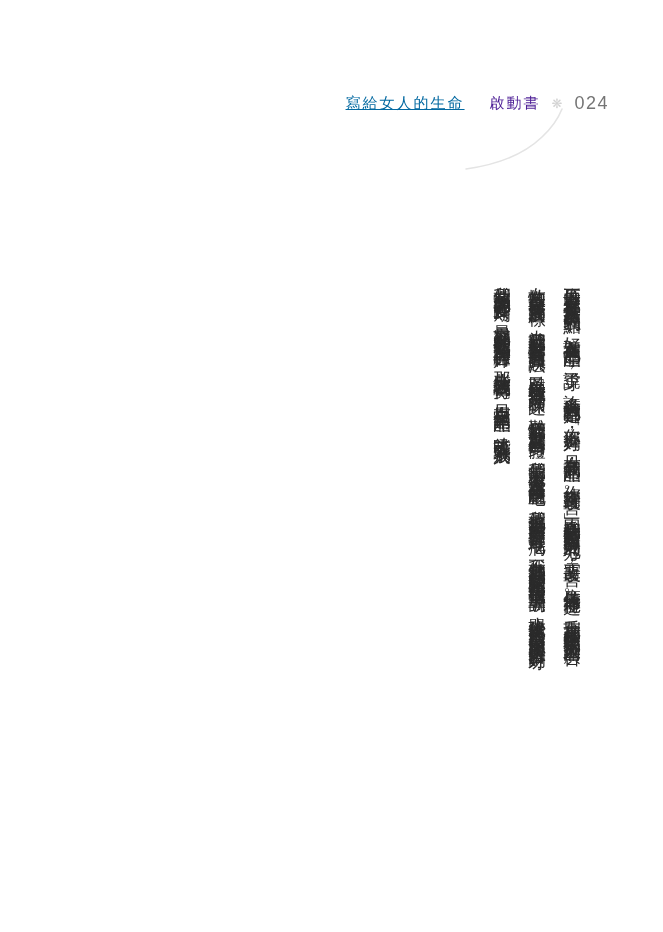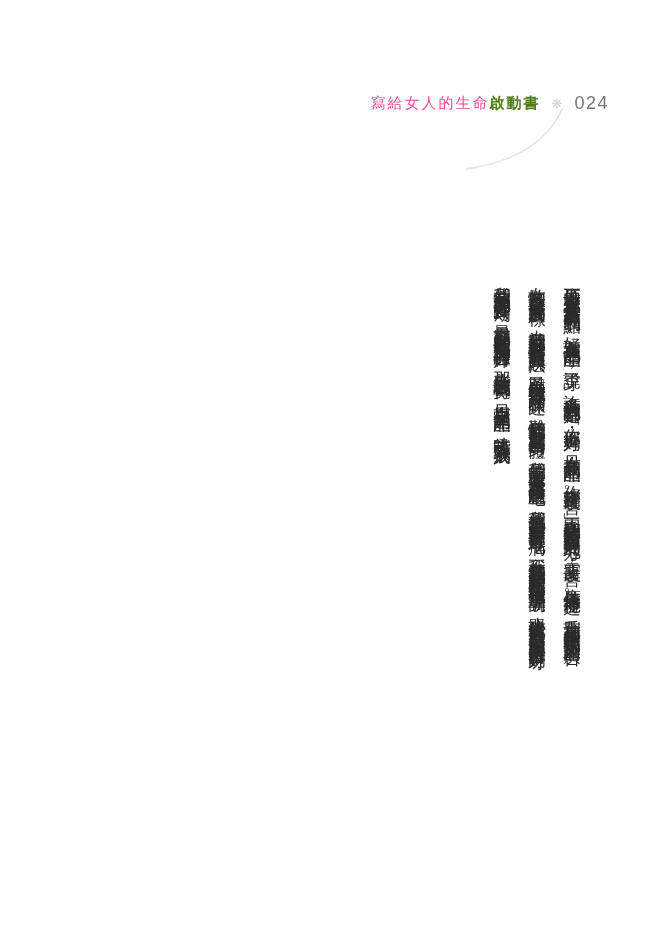--- a/index.html
+++ b/index.html
@@ -24,22 +24,22 @@
     display: flex;
     justify-content: flex-end;
     align-items: center;
   }
   .running-title {
     font-family: "Liberation Sans", "DejaVu Sans", sans-serif;
     font-size: 15px;
     letter-spacing: 2px;
     white-space: nowrap;
   }
-  .title-light { color: #ec4899; }
-  .title-bold  { color: #4d7c0f; font-weight: bold; }
+  .title-light { color: #0369a1; text-decoration: underline; }
+  .title-bold  { color: #4c1d95; font-weight: normal; margin-left: 25px; }
   .flower {
     margin-left: 11px;
     color: #d2d2d2;
     font-size: 13px;
     line-height: 1;
   }
   .page-number {
     margin-left: 12px;
     font-family: "Liberation Sans", "DejaVu Sans", sans-serif;
     font-size: 18px;

